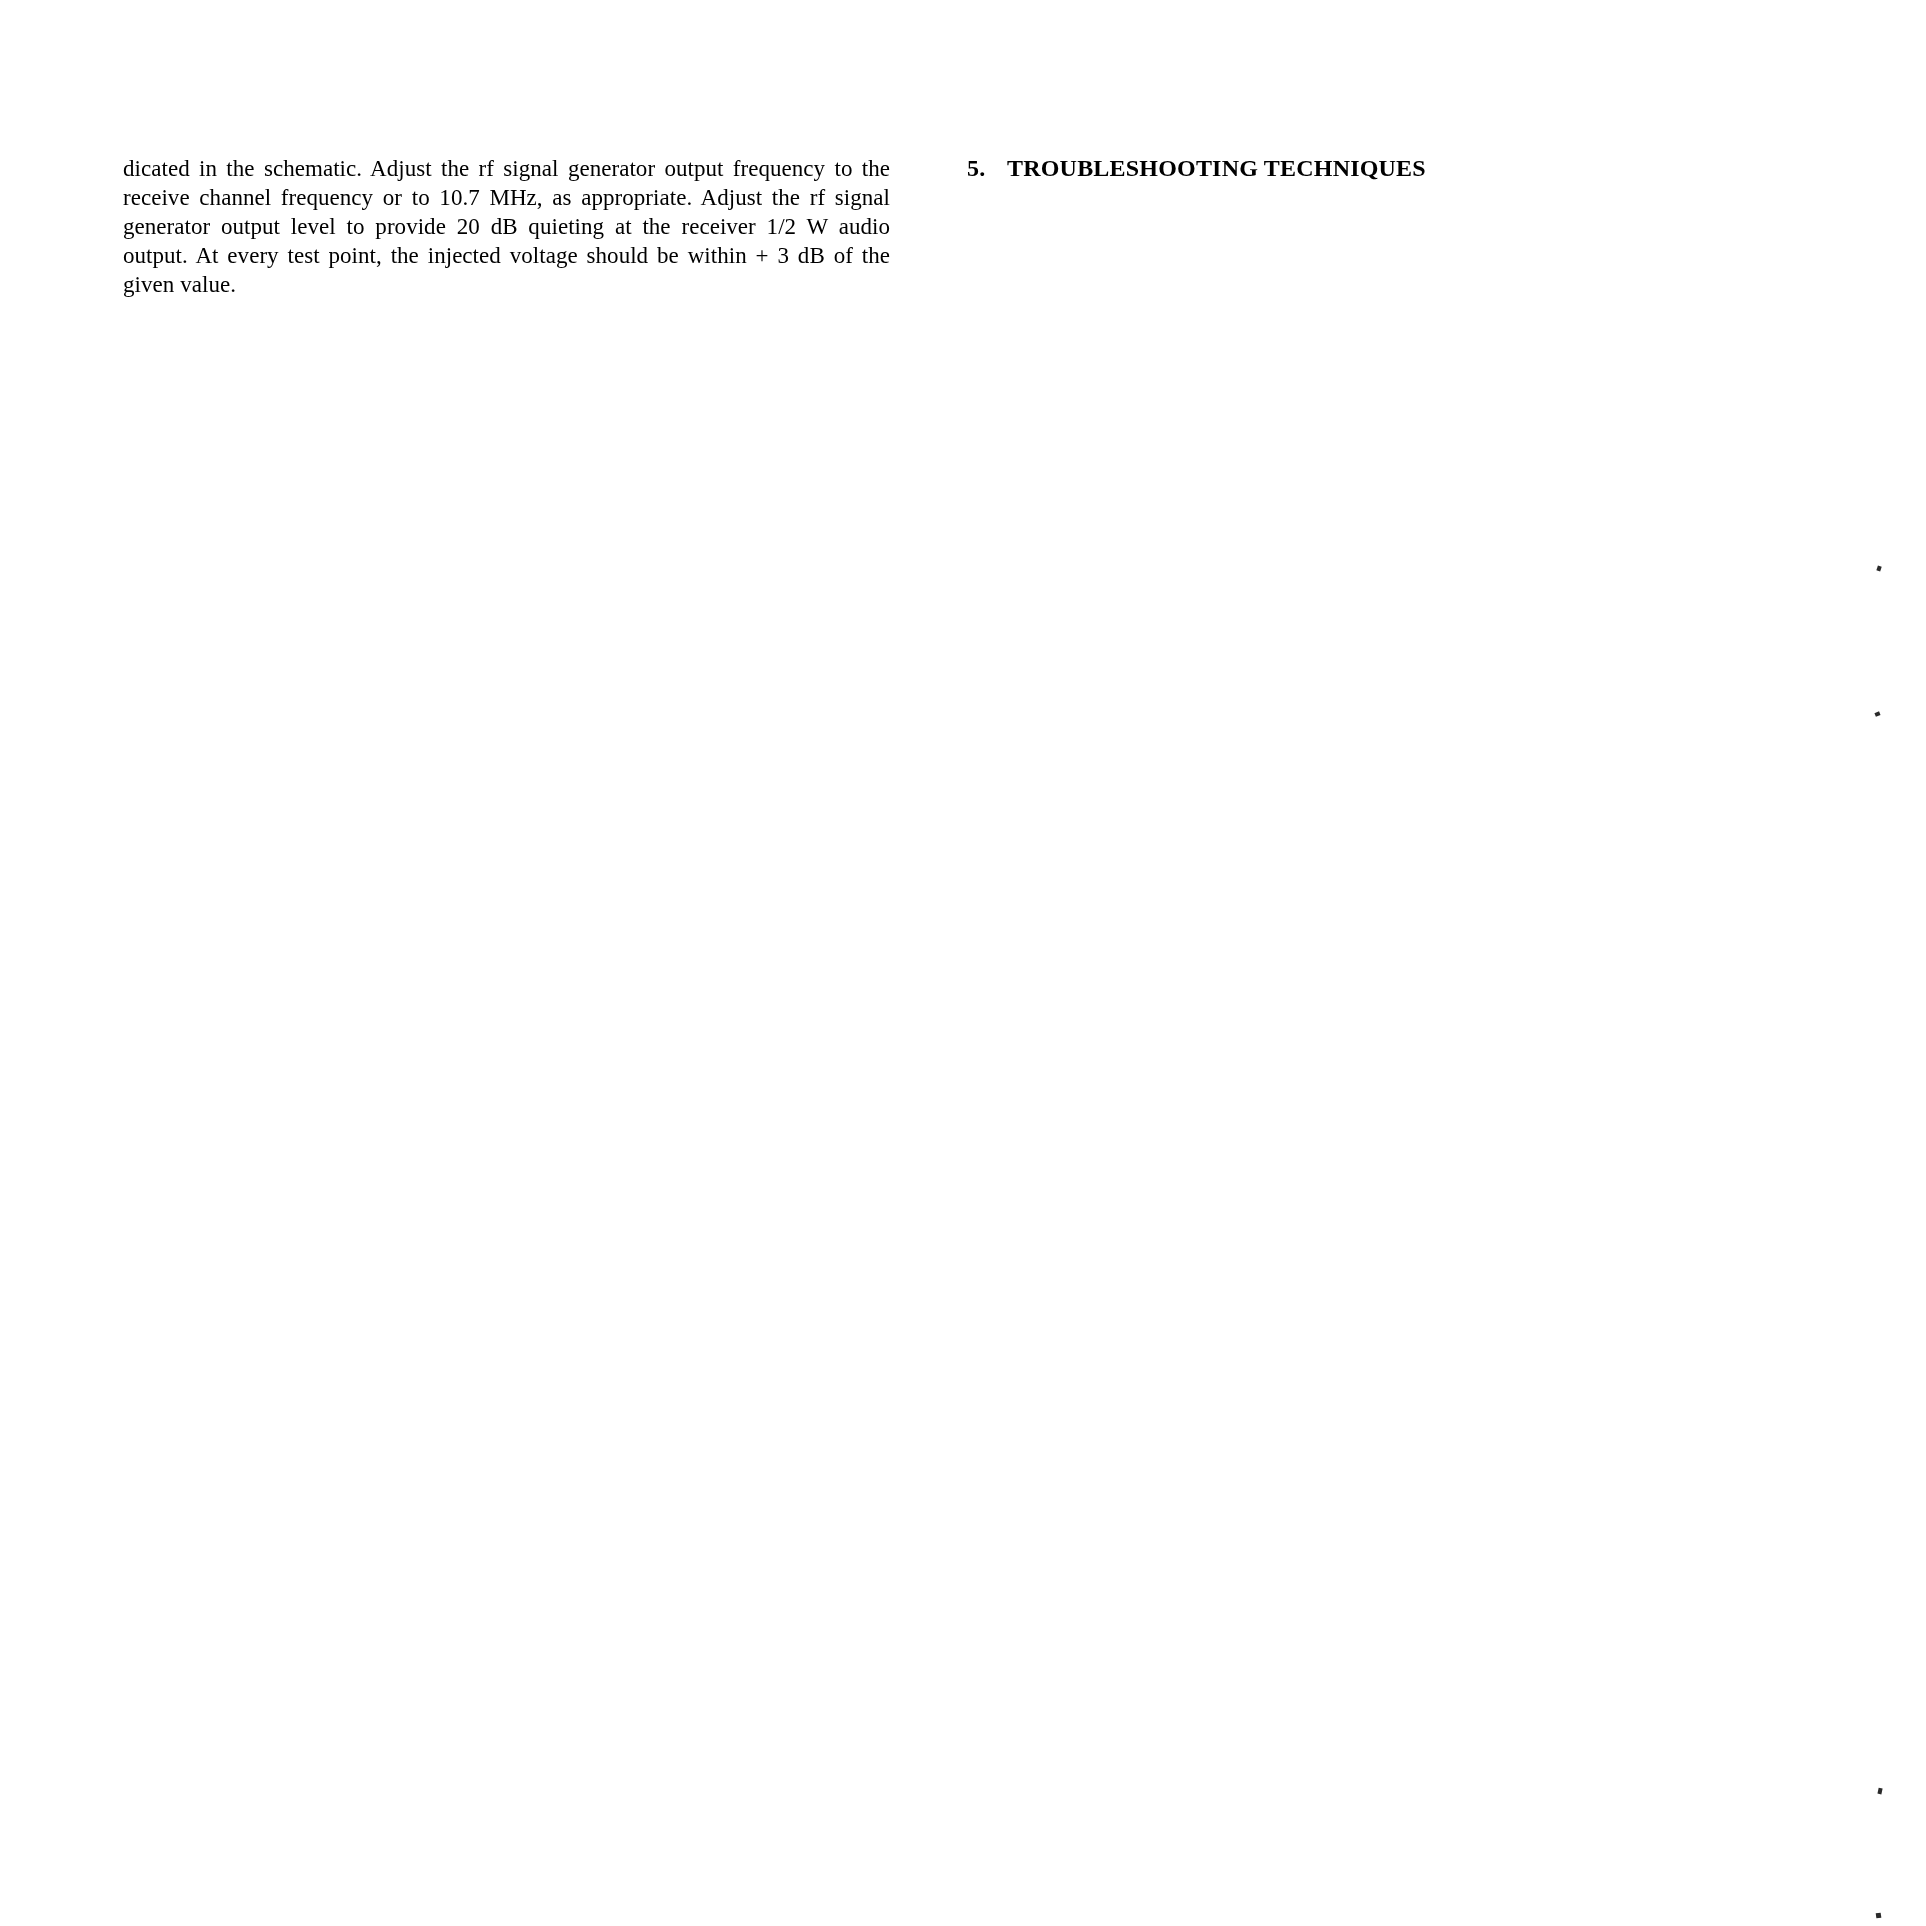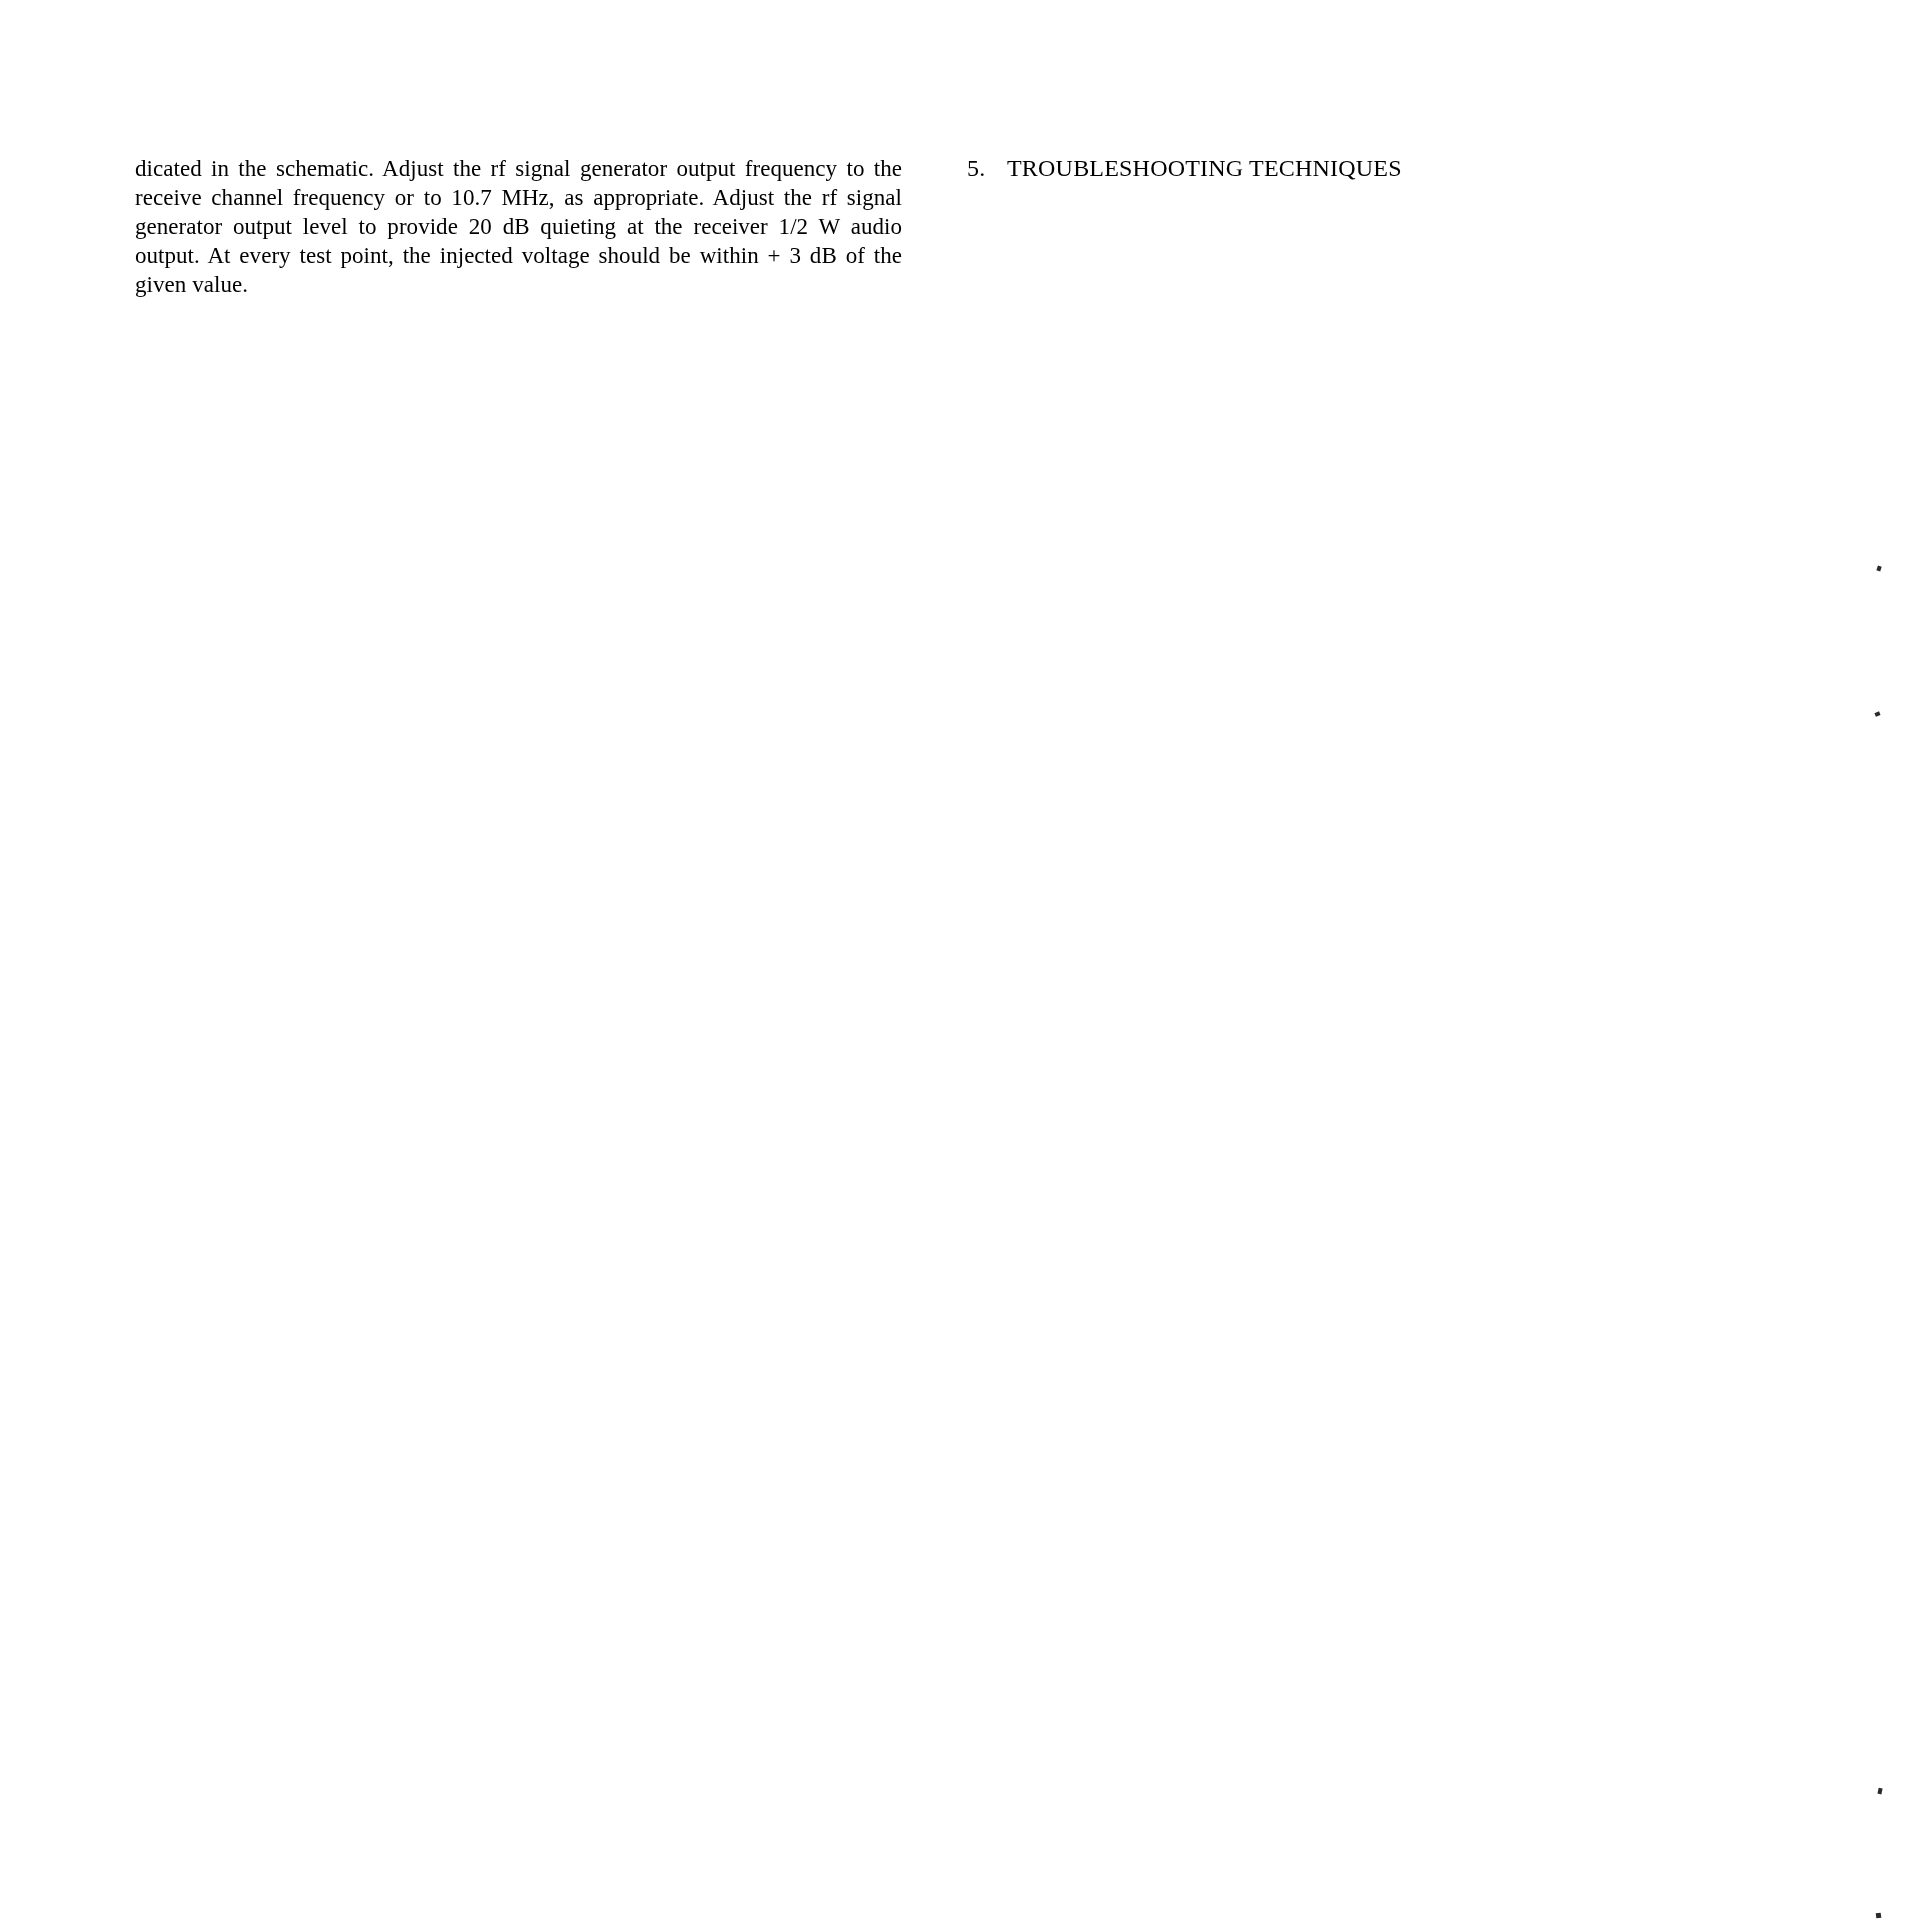--- a/index.html
+++ b/index.html
@@ -30,35 +30,35 @@
     position: absolute;
     left: 123px;
     top: 154px;
     width: 1630px;
   }
 
   .col {
     position: absolute;
     top: 0;
   }
-  .col-left  { left: 12px;    width: 767px; }
+  .col-left  { left: 0px;    width: 767px; }
   .col-right { left: 844px; width: 786px; }
 
   .para {
     font-size: 23px;
     line-height: 29px;
     text-align: justify;
     margin: 0;
     letter-spacing: 0.04px;
     word-spacing: 0.2px;
   }
 
   .section-heading {
     font-size: 24px;
-    font-weight: normal;
+    font-weight: bold;
     letter-spacing: 0.2px;
     margin: 0;
     line-height: 28px;
     white-space: nowrap;
   }
   .section-heading .num {
     display: inline-block;
     width: 40px;
   }
 

